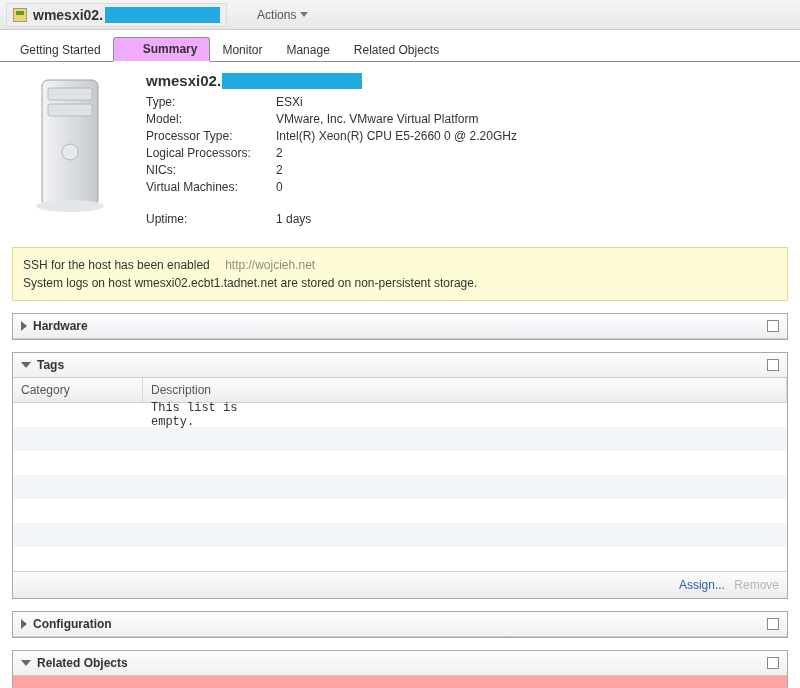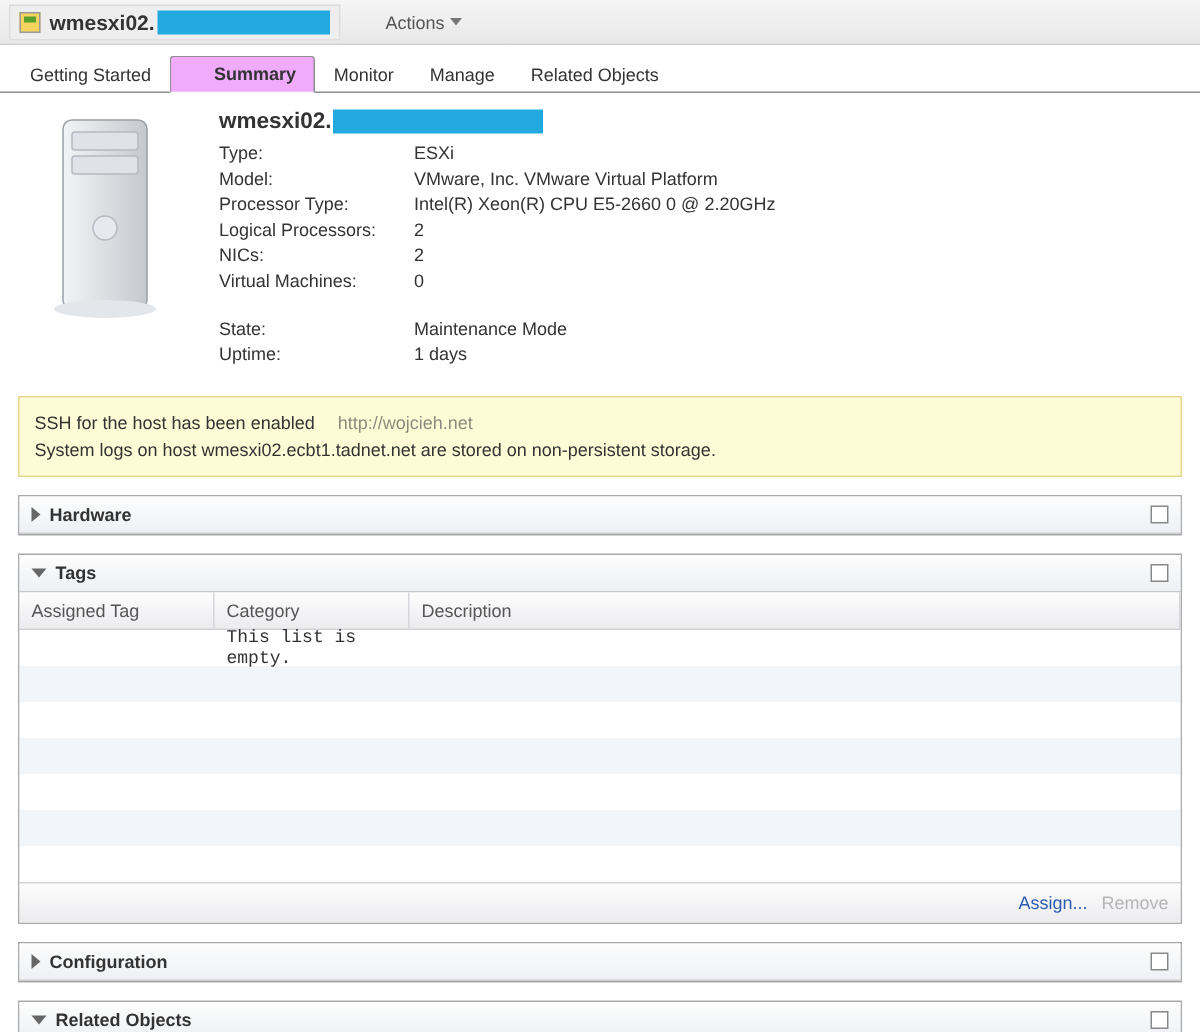--- a/index.html
+++ b/index.html
@@ -224,24 +224,20 @@
     <div class="prop-row">
         <div class="prop-label">NICs:</div>
         <div class="prop-val">2</div>
       </div>
     <div class="prop-row">
         <div class="prop-label">Virtual Machines:</div>
         <div class="prop-val">0</div>
       </div>
     <div class="prop-gap"></div>
     <div class="prop-row">
-        <div class="prop-label">State:</div>
-        <div class="prop-val">Maintenance Mode</div>
-      </div>
-    <div class="prop-row">
         <div class="prop-label">Uptime:</div>
         <div class="prop-val">1 days</div>
       </div>
   </div>
 </div>
 
 <div class="alert-box">
   <div>
     <span>SSH for the host has been enabled</span>
     <span class="watermark">http://wojcieh.net</span>
@@ -265,21 +261,20 @@
     <div class="panel">
       <div class="panel-header">
         <div class="panel-title">
           <span class="toggle-tri open"></span>
           <b>Tags</b>
         </div>
         <span class="sq-icon"></span>
       </div>
       <div class="tags-body">
         <div class="tags-head-row">
-          <div class="tcol1">Assigned Tag</div>
           <div class="tcol2">Category</div>
           <div class="tcol3">Description</div>
         </div>
         <div class="tags-rows">
           <div class="tags-row">
               <div class="tcol1"></div>
               <div class="tcol2 tags-empty">This list is empty.</div>
               <div class="tcol3"></div>
             </div>
           <div class="tags-row">

